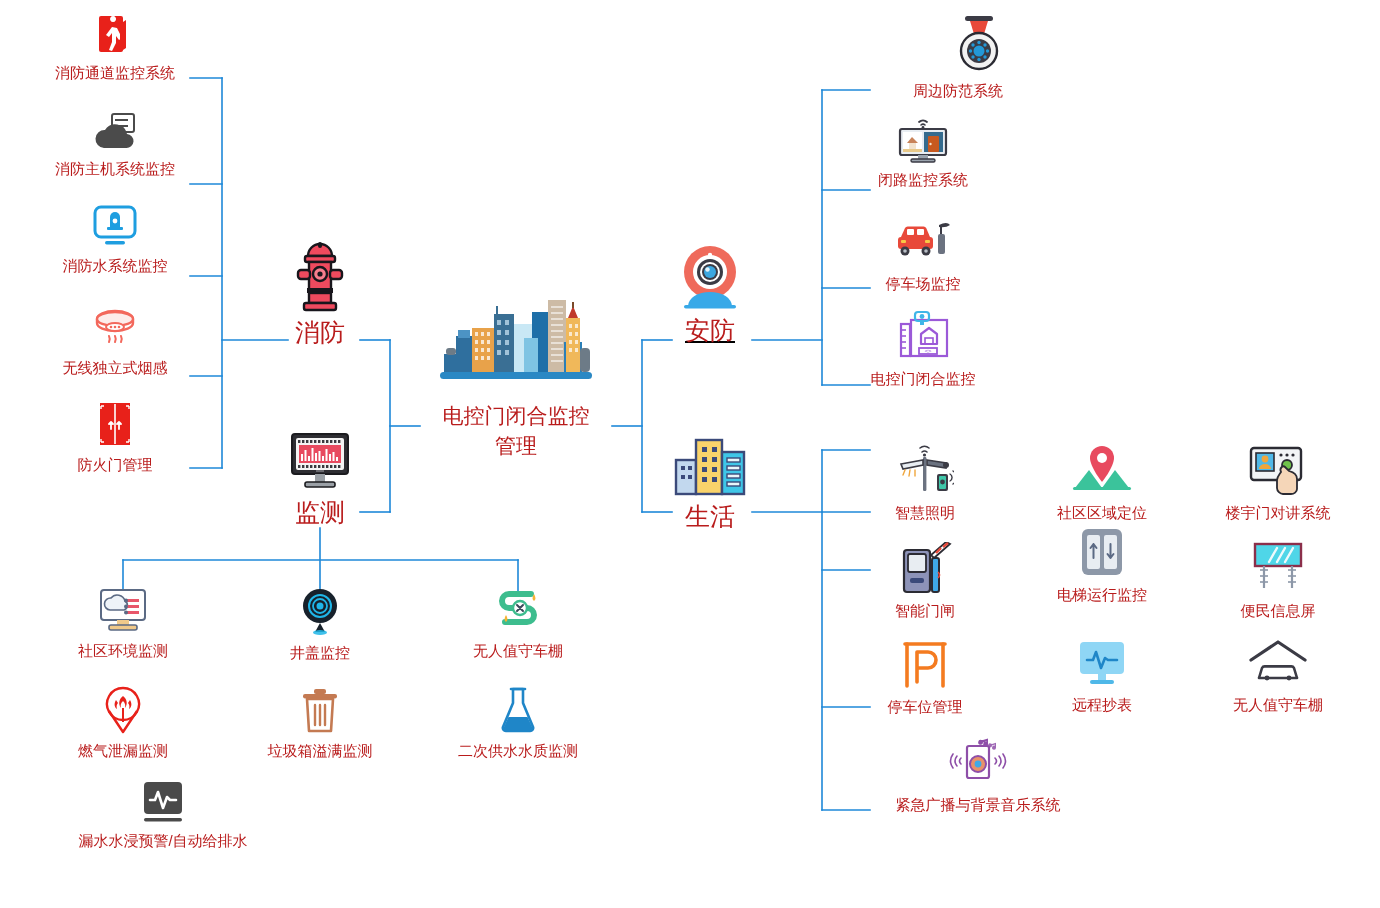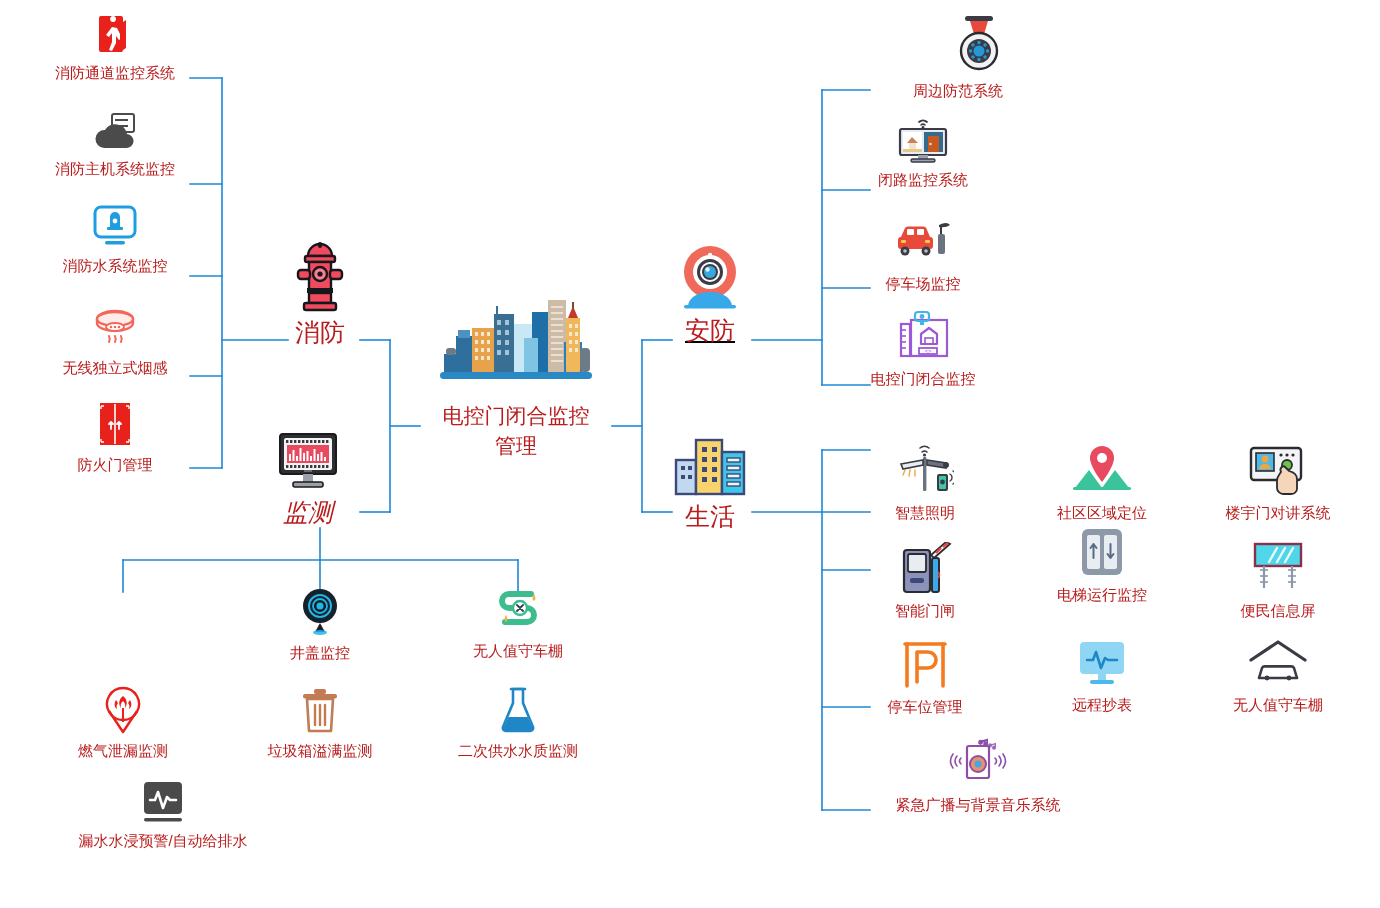--- a/index.html
+++ b/index.html
@@ -236,21 +236,21 @@
           <path d="M8,6 L11,6 M8,6 L8,9"></path>
             <path d="M36,6 L33,6 M36,6 L36,9"></path>
           <path d="M8,42 L11,42 M8,42 L8,39"></path>
             <path d="M36,42 L33,42 M36,42 L36,39"></path>
         </g>
       </svg>
     </span>
     <span class="lbl">防火门管理</span>
   </div>
 
-  <div class="node big" style="left:264px;top:432px;width:88px;font-style:italic;">
+  <div class="node big" style="left:276px;top:432px;width:88px;">
     <span class="ic">
       <svg width="62" height="60" viewBox="0 0 62 60">
         <rect x="3" y="2" width="56" height="40" rx="3" fill="#2e2e33" stroke="#1b1b1f" stroke-width="2"></rect>
         <rect x="7" y="6" width="48" height="32" rx="2" fill="#f4f4f4"></rect>
         <g fill="#3a3a3f">
           <rect x="9" y="8" width="2.4" height="3"></rect>
             <rect x="13" y="8" width="2.4" height="3"></rect>
             <rect x="17" y="8" width="2.4" height="3"></rect>
           <rect x="21" y="8" width="2.4" height="3"></rect>
             <rect x="25" y="8" width="2.4" height="3"></rect>
@@ -287,20 +287,39 @@
           <rect x="47" y="25" width="2" height="4"></rect>
         </g>
         <rect x="26" y="42" width="10" height="8" fill="#9aa0a6"></rect>
         <rect x="16" y="50" width="30" height="5" rx="2" fill="#9aa0a6" stroke="#1b1b1f" stroke-width="1.6"></rect>
         <rect x="27" y="38" width="8" height="2" fill="#6a6a70"></rect>
       </svg>
     </span>
     <span class="lbl">监测</span>
   </div>
 
+  <div class="node" style="left:43px;top:588px;width:160px;">
+    <span class="ic">
+      <svg width="52" height="46" viewBox="0 0 52 46">
+        <rect x="4" y="2" width="44" height="30" rx="3" fill="#fff" stroke="#5b6a84" stroke-width="2"></rect>
+        <path d="M13,22 a6,6 0 0 1 1,-12 a8,8 0 0 1 14,3 a5,5 0 0 1 -1,9 z" fill="#eef3f8" stroke="#5b6a84" stroke-width="1.6"></path>
+        <g>
+          <rect x="30" y="11" width="12" height="3" fill="#e8566a"></rect>
+            <circle cx="29" cy="12.5" r="2" fill="#5b6a84"></circle>
+          <rect x="30" y="17" width="12" height="3" fill="#e8566a"></rect>
+            <circle cx="29" cy="18.5" r="2" fill="#5b6a84"></circle>
+          <rect x="30" y="23" width="12" height="3" fill="#e8566a"></rect>
+            <circle cx="29" cy="24.5" r="2" fill="#5b6a84"></circle>
+        </g>
+        <rect x="20" y="32" width="12" height="5" fill="#f0c98a"></rect>
+        <rect x="12" y="37" width="28" height="5" rx="2" fill="#f0c98a" stroke="#5b6a84" stroke-width="1.6"></rect>
+      </svg>
+    </span>
+    <span class="lbl">社区环境监测</span>
+  </div>
 
   <div class="node" style="left:240px;top:588px;width:160px;">
     <span class="ic">
       <svg width="44" height="48" viewBox="0 0 44 48">
         <path d="M22,1 a17,17 0 0 1 0,34 a17,17 0 0 1 0,-34 z" fill="#17212b"></path>
         <path d="M22,35 L17,44 h10 z" fill="#17212b"></path>
         <circle cx="22" cy="18" r="11" fill="none" stroke="#1fb6e8" stroke-width="2"></circle>
         <circle cx="22" cy="18" r="7" fill="none" stroke="#1fb6e8" stroke-width="1.8"></circle>
         <circle cx="22" cy="18" r="3.5" fill="#1fb6e8"></circle>
         <ellipse cx="22" cy="44.5" rx="7" ry="2.4" fill="#1fb6e8" opacity=".85"></ellipse>

